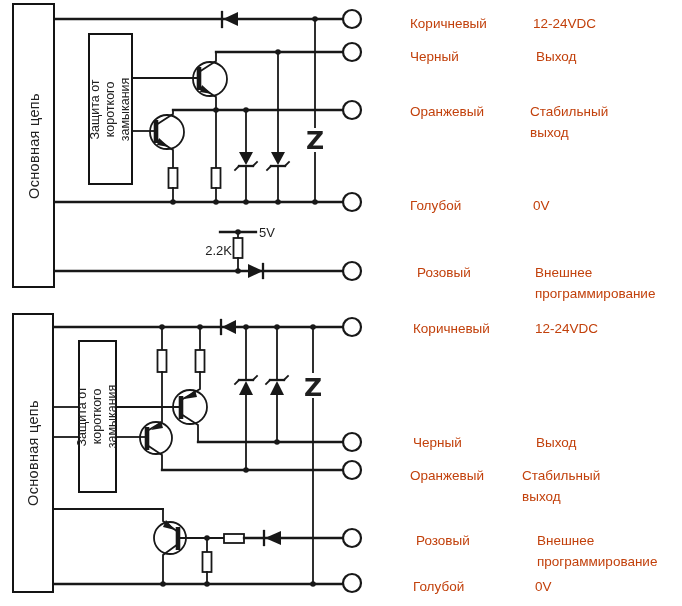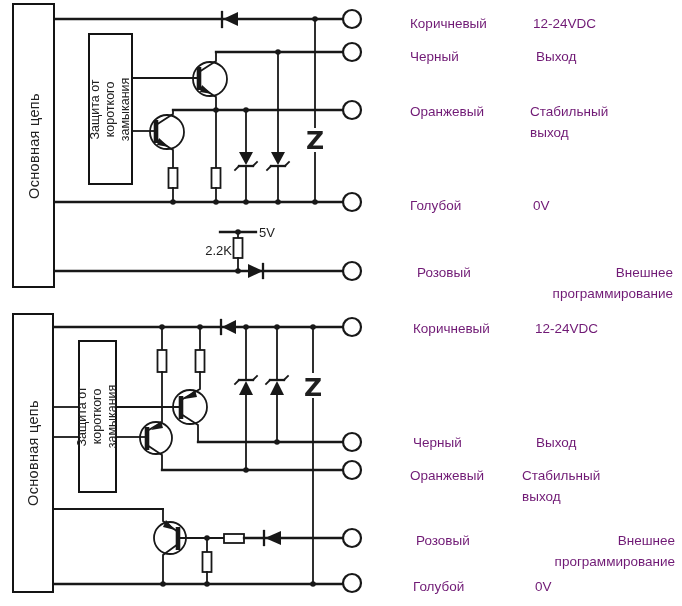--- a/index.html
+++ b/index.html
@@ -13,23 +13,23 @@
   .comp{fill:#ffffff;stroke:#181818;stroke-width:1.8;}
   .term{fill:#ffffff;stroke:#181818;stroke-width:2.2;}
   .dot{fill:#181818;stroke:none;}
   .svgtxt{font-family:"Liberation Sans",sans-serif;fill:#1f1f1f;}
   .ztxt{font-family:"DejaVu Sans",sans-serif;font-size:25px;font-weight:600;fill:#1f1f1f;}
   .vwrap{position:absolute;display:flex;align-items:center;justify-content:center;
          background:#fff;border:2.4px solid #141414;box-sizing:border-box;}
   .vtext{transform:rotate(-90deg);white-space:nowrap;font-size:14.5px;color:#222;letter-spacing:.3px;}
   .vtext2{transform:rotate(-90deg);width:132px;text-align:center;font-size:12.5px;
           line-height:1.2;color:#222;}
-  .lbl{position:absolute;font-size:13.5px;color:#701a75;line-height:21px;}
+  .lbl{position:absolute;font-size:13.5px;color:#c2410c;line-height:21px;}
   .wrapA{width:100px;}
-  .wrapB{width:138px;text-align:right;}
+  .wrapB{width:138px;}
 </style>
 </head>
 <body>
 
 <div class="stage">
 
 <svg width="682" height="606" viewBox="0 0 682 606">
 
   <g>
 

